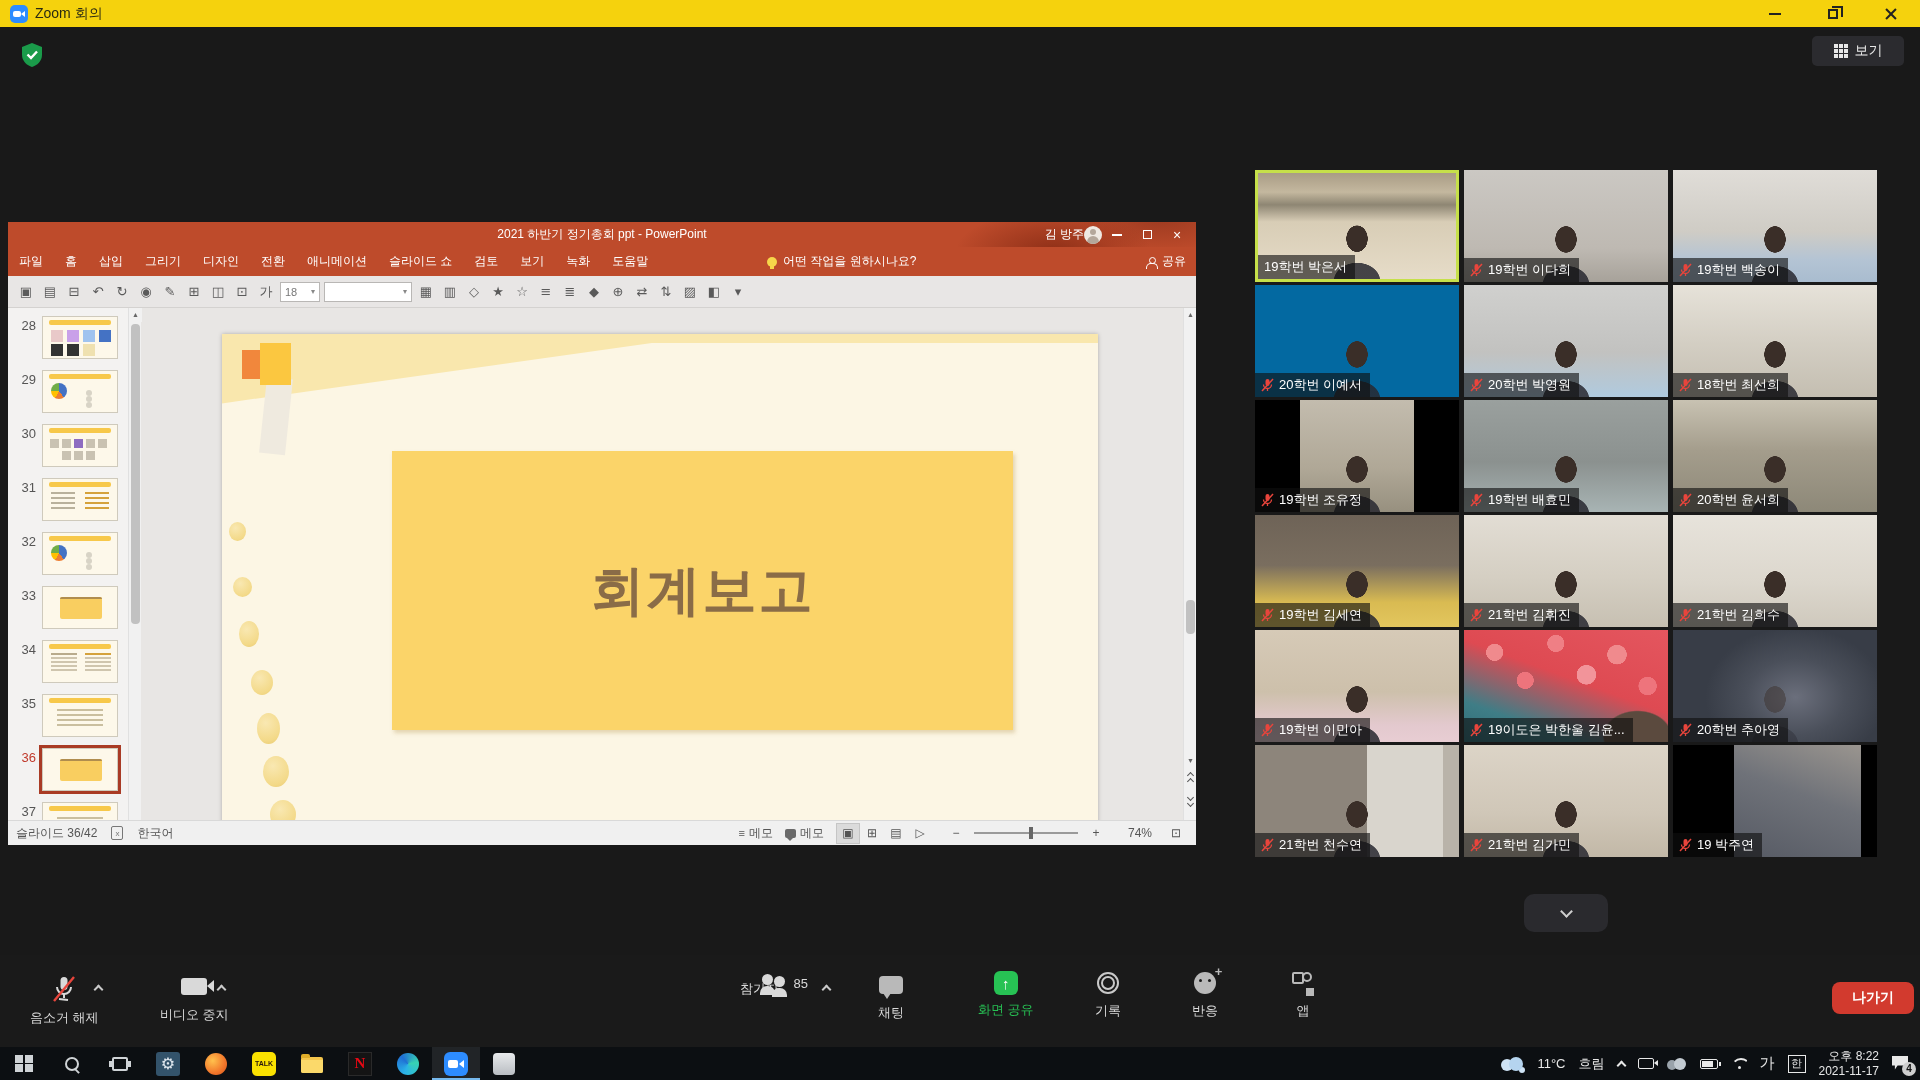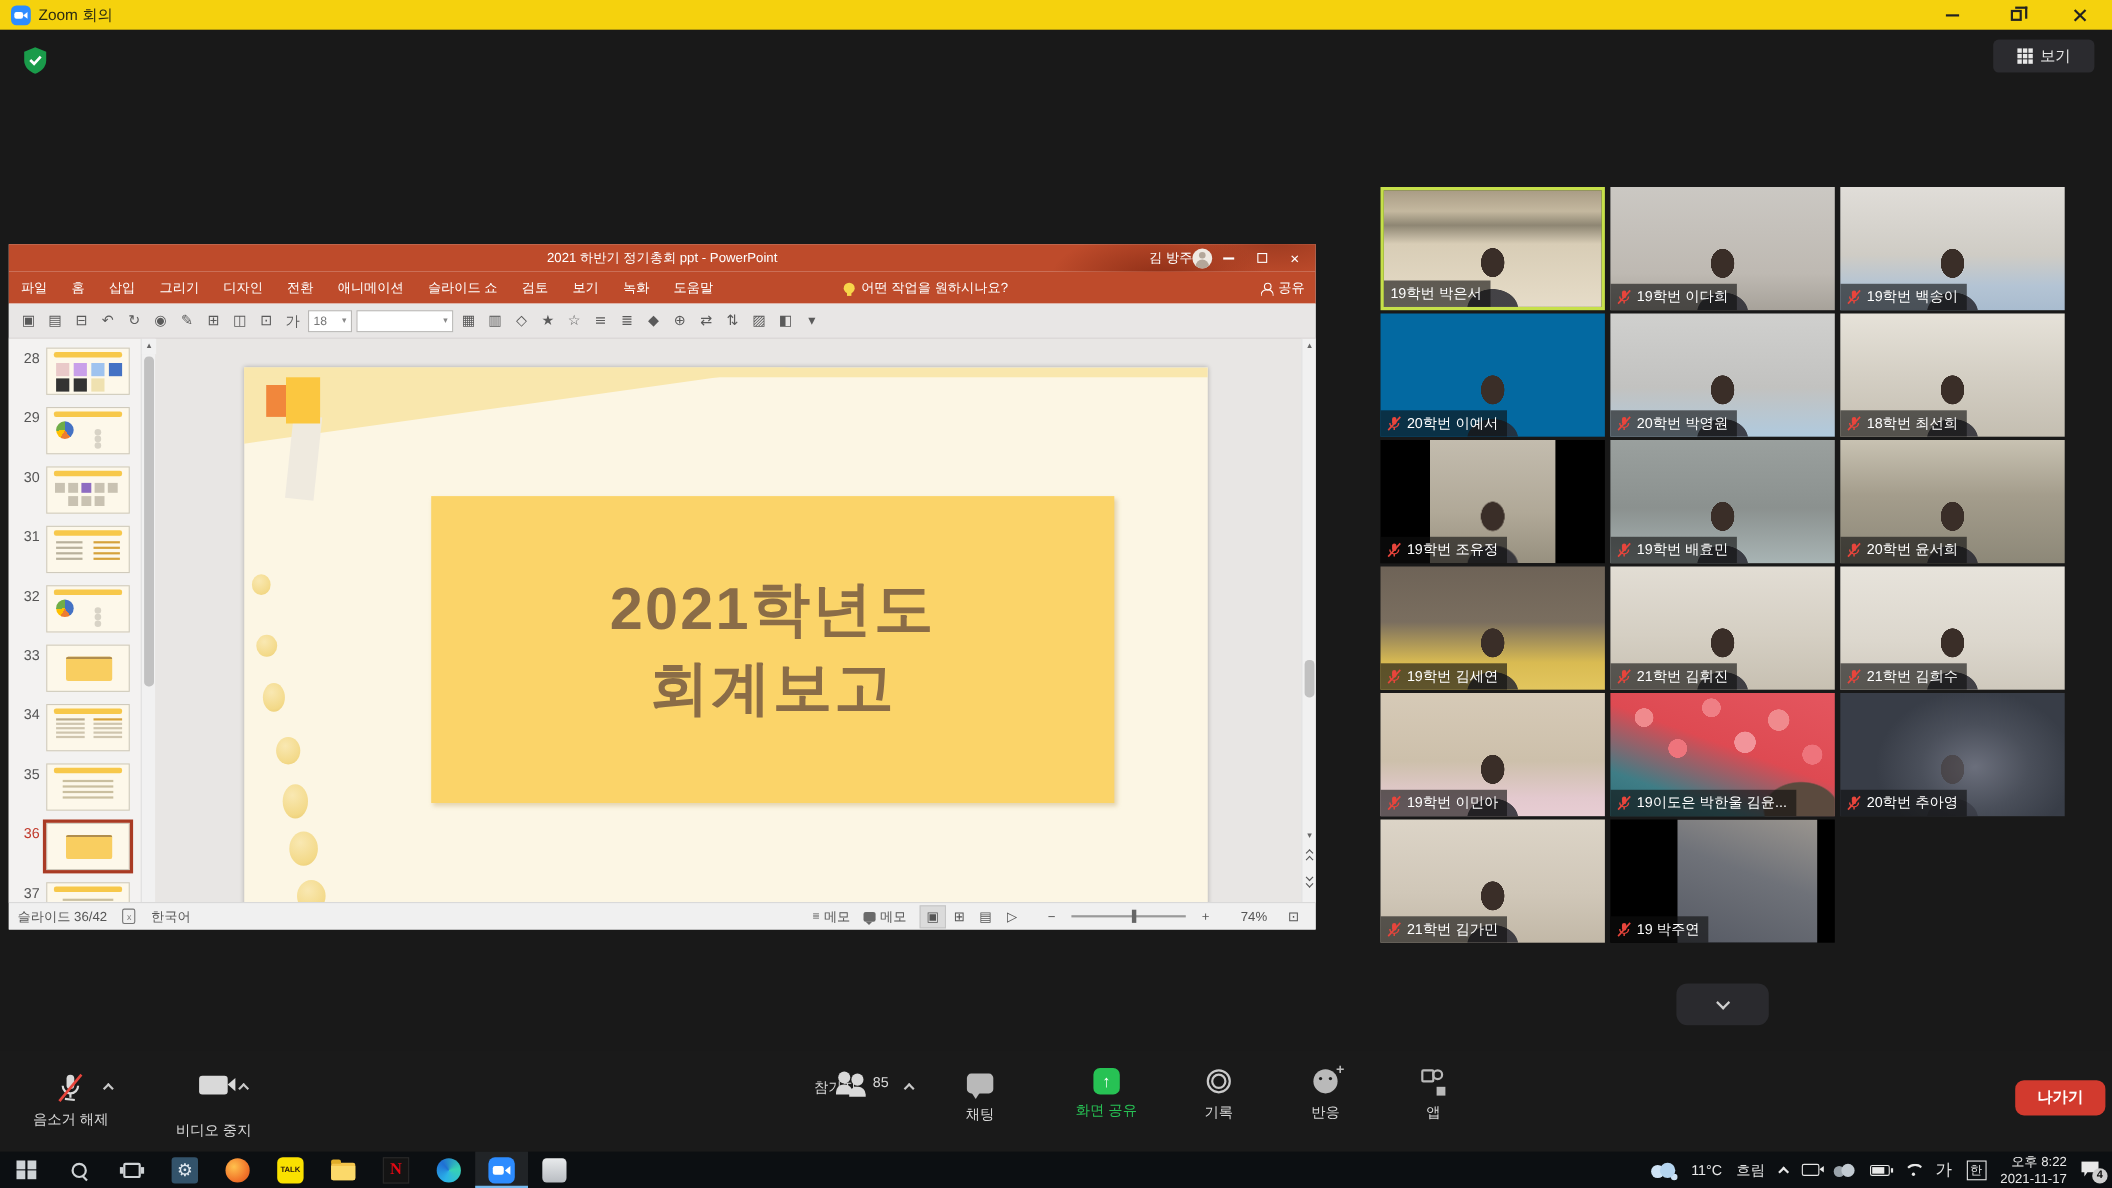--- a/index.html
+++ b/index.html
@@ -473,21 +473,20 @@
           <div class="deco-orange"></div>
           <div class="deco-yellow"></div>
           <i class="dot d1"></i>
             <i class="dot d2"></i>
           <i class="dot d3"></i>
             <i class="dot d4"></i>
           <i class="dot d5"></i>
             <i class="dot d6"></i>
           <i class="dot d7"></i>
           <div class="slide-card">
-            <div class="line">2021학년도</div>
             <div class="line">회계보고</div>
           </div>
         </div>
       </div>
 
       <div class="v-scroll">
         <span class="arr" style="top:0;">▲</span>
         <span class="bar"></span>
         <span class="arr" style="top:446px;">▼</span>
         <span class="nav2 up" style="top:462px;">
@@ -750,20 +749,34 @@
           <svg class="mic-muted" width="13" height="14" viewBox="0 0 13 14">
             <rect x="4.5" y="1" width="4" height="7" rx="2" fill="#E8453C"></rect>
             <path d="M2.5 6.5 a4 4 0 0 0 8 0" stroke="#E8453C" stroke-width="1.3" fill="none"></path>
             <line x1="6.5" y1="10.5" x2="6.5" y2="13" stroke="#E8453C" stroke-width="1.3"></line>
             <line x1="1" y1="13" x2="12" y2="1" stroke="#E8453C" stroke-width="1.5"></line>
           </svg>
           <span>20학번 추아영</span>
         </div>
       </div>
 
+      <div class="tile v-room-door" data-variant="room-door" data-muted="true" data-active="false">
+        <div class="video v-bg">
+          <div class="person"></div>
+        </div>
+        <div class="namebar">
+          <svg class="mic-muted" width="13" height="14" viewBox="0 0 13 14">
+            <rect x="4.5" y="1" width="4" height="7" rx="2" fill="#E8453C"></rect>
+            <path d="M2.5 6.5 a4 4 0 0 0 8 0" stroke="#E8453C" stroke-width="1.3" fill="none"></path>
+            <line x1="6.5" y1="10.5" x2="6.5" y2="13" stroke="#E8453C" stroke-width="1.3"></line>
+            <line x1="1" y1="13" x2="12" y2="1" stroke="#E8453C" stroke-width="1.5"></line>
+          </svg>
+          <span>21학번 천수연</span>
+        </div>
+      </div>
 
       <div class="tile v-wall-cream" data-variant="wall-cream" data-muted="true" data-active="false">
         <div class="video v-bg">
           <div class="person"></div>
         </div>
         <div class="namebar">
           <svg class="mic-muted" width="13" height="14" viewBox="0 0 13 14">
             <rect x="4.5" y="1" width="4" height="7" rx="2" fill="#E8453C"></rect>
             <path d="M2.5 6.5 a4 4 0 0 0 8 0" stroke="#E8453C" stroke-width="1.3" fill="none"></path>
             <line x1="6.5" y1="10.5" x2="6.5" y2="13" stroke="#E8453C" stroke-width="1.3"></line>
@@ -801,21 +814,21 @@
         <line x1="12" y1="19" x2="12" y2="23" stroke="#d9d9d9" stroke-width="2"></line>
         <line x1="7" y1="24" x2="16" y2="25" stroke="#d9d9d9" stroke-width="2"></line>
         <line x1="2" y1="26" x2="22" y2="2" stroke="#E8453C" stroke-width="2.4"></line>
       </svg>
       <span class="ctl-label">음소거 해제</span>
     </button>
     <i class="chev up ctl-caret" style="left:95px; top:28px;"></i>
 
     <button class="ctl-group" style="left:160px; top:20px;">
       <i class="cam-ico"></i>
-      <span class="ctl-label" style="margin-top:18px;">비디오 중지</span>
+      <span class="ctl-label" style="margin-top:5px;">비디오 중지</span>
     </button>
     <i class="chev up ctl-caret" style="left:218px; top:28px;"></i>
 
     <button class="ctl-group" style="left:740px; top:19px;">
       <span style="position:relative;"><i class="ppl-ico"></i>
         <span class="count">85</span></span>
       <span class="ctl-label">참가자</span>
     </button>
     <i class="chev up ctl-caret" style="left:823px; top:28px;"></i>
 

